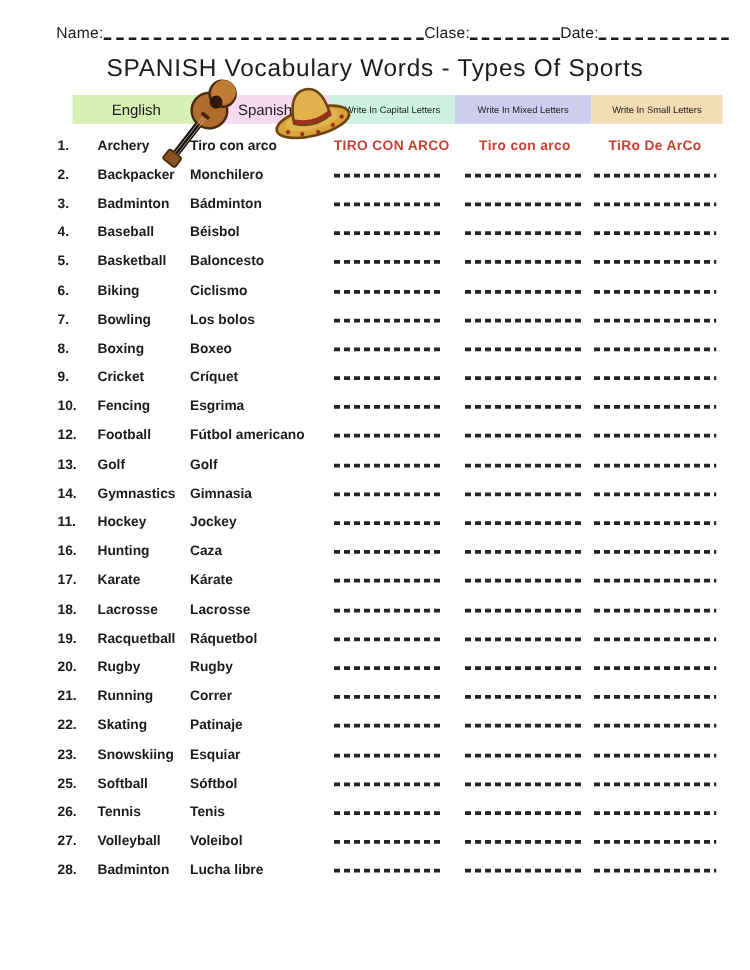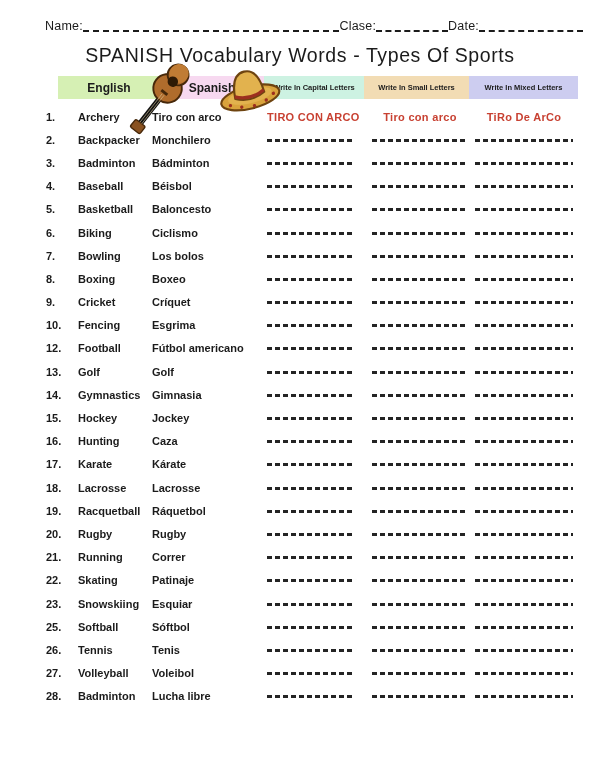--- a/index.html
+++ b/index.html
@@ -14,21 +14,21 @@
   .fill-name{flex:1;}
   .fill-clase{width:72px;}
   .fill-date{width:104px;}
 
   
   .title{position:absolute;left:0;top:44px;width:100%;text-align:center;
          font-size:19.5px;font-weight:normal;letter-spacing:.6px;}
 
   
   .band{position:absolute;left:58px;top:76px;height:23px;display:flex;}
-  .band .seg{display:flex;align-items:center;justify-content:center;font-weight:bold;height:100%;}
+  .band .seg{display:flex;align-items:center;justify-content:center;font-weight:normal;height:100%;}
   .seg-english{width:102px;font-size:12px;}
   .seg-spanish{width:104px;font-size:12px;}
   .seg-capital{width:100px;font-size:7.5px;}
   .seg-small{width:105px;font-size:7.5px;}
   .seg-mixed{width:109px;font-size:7.5px;}
 
   
   .guitar{position:absolute;left:124px;top:56px;width:76px;height:86px;z-index:3;}
   .sombrero{position:absolute;left:215px;top:62px;width:68px;height:52px;z-index:3;}
   svg{overflow:visible;}
@@ -61,22 +61,22 @@
     <span class="lbl">Date:</span>
     <span class="fill-dash fill-date"></span>
   </div>
 
   <div class="title">SPANISH Vocabulary Words - Types Of Sports</div>
 
   <div class="band">
     <div class="seg seg-english" style="background: rgb(214, 240, 180);">English</div>
     <div class="seg seg-spanish" style="background: rgb(247, 217, 240);">Spanish</div>
     <div class="seg seg-capital" style="background: rgb(205, 242, 226);">Write In Capital Letters</div>
+    <div class="seg seg-mixed" style="background: rgb(205, 205, 240);">Write In Mixed Letters</div>
     <div class="seg seg-small" style="background: rgb(242, 220, 180);">Write In Small Letters</div>
-    <div class="seg seg-mixed" style="background: rgb(205, 205, 240);">Write In Mixed Letters</div>
   </div>
 
   <svg class="guitar" viewBox="0 0 80 90" xmlns="http://www.w3.org/2000/svg">
     <g transform="rotate(38 52 26)">
       <rect x="49" y="44" width="6" height="40" fill="#121212"></rect>
       <rect x="45.5" y="82" width="13" height="10" rx="2" fill="#8a5220" stroke="#46280a" stroke-width="1.5"></rect>
       <circle cx="52" cy="36" r="15" fill="#b06c2c" stroke="#46280a" stroke-width="2"></circle>
       <circle cx="52" cy="18" r="11" fill="#b06c2c" stroke="#46280a" stroke-width="2"></circle>
       <circle cx="52" cy="16" r="10" fill="#c07c34" stroke="none"></circle>
       <circle cx="52" cy="27" r="5.5" fill="#2e1a05"></circle>
@@ -285,21 +285,21 @@
         </span>
     <span class="cell sml">
           <div class="blank"></div>
         </span>
     <span class="cell mix">
           <div class="blank"></div>
         </span>
   </div>
 
   <div class="row">
-    <span class="num">15.</span>
+    <span class="num">11.</span>
     <span class="eng">Hockey</span>
     <span class="spa">Jockey</span>
     <span class="cell cap">
           <div class="blank"></div>
         </span>
     <span class="cell sml">
           <div class="blank"></div>
         </span>
     <span class="cell mix">
           <div class="blank"></div>

